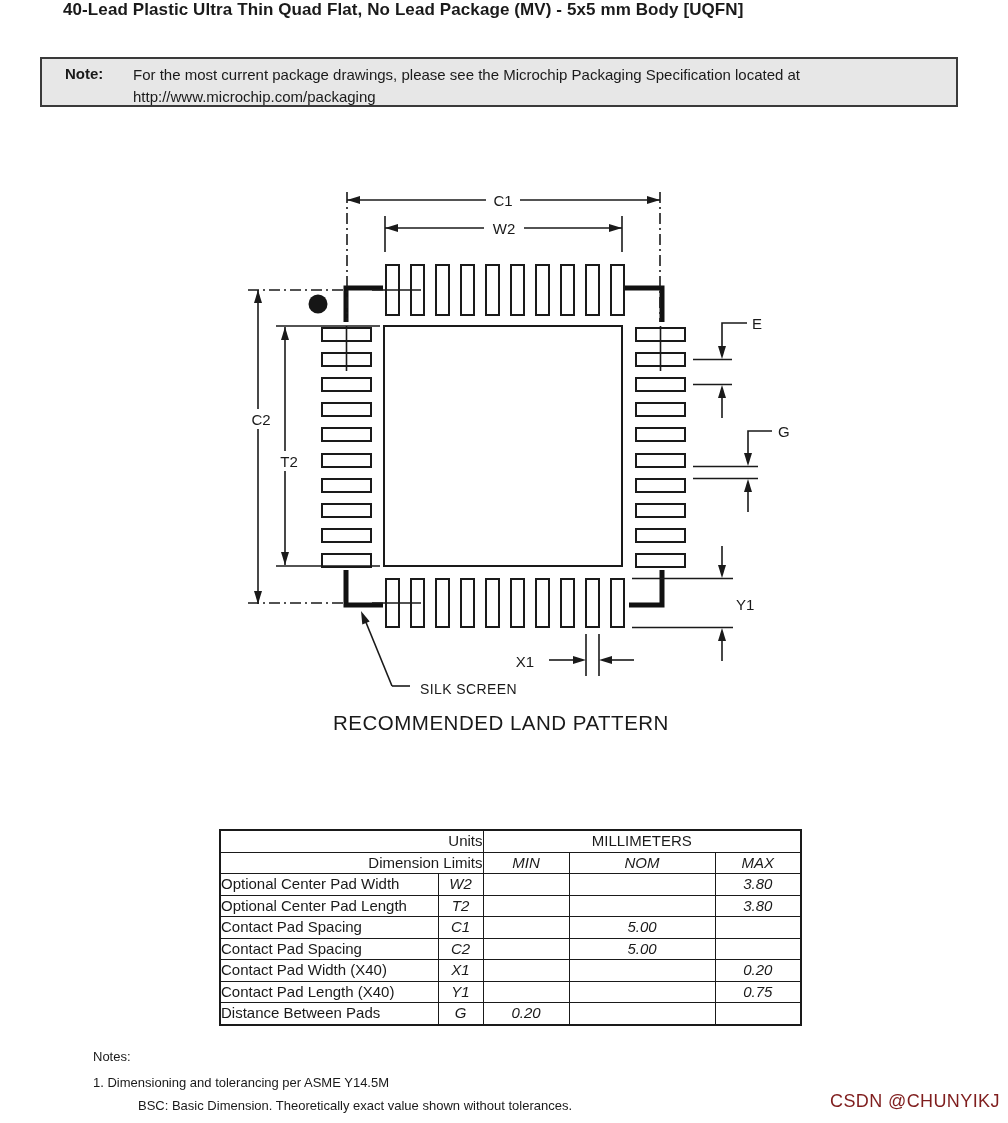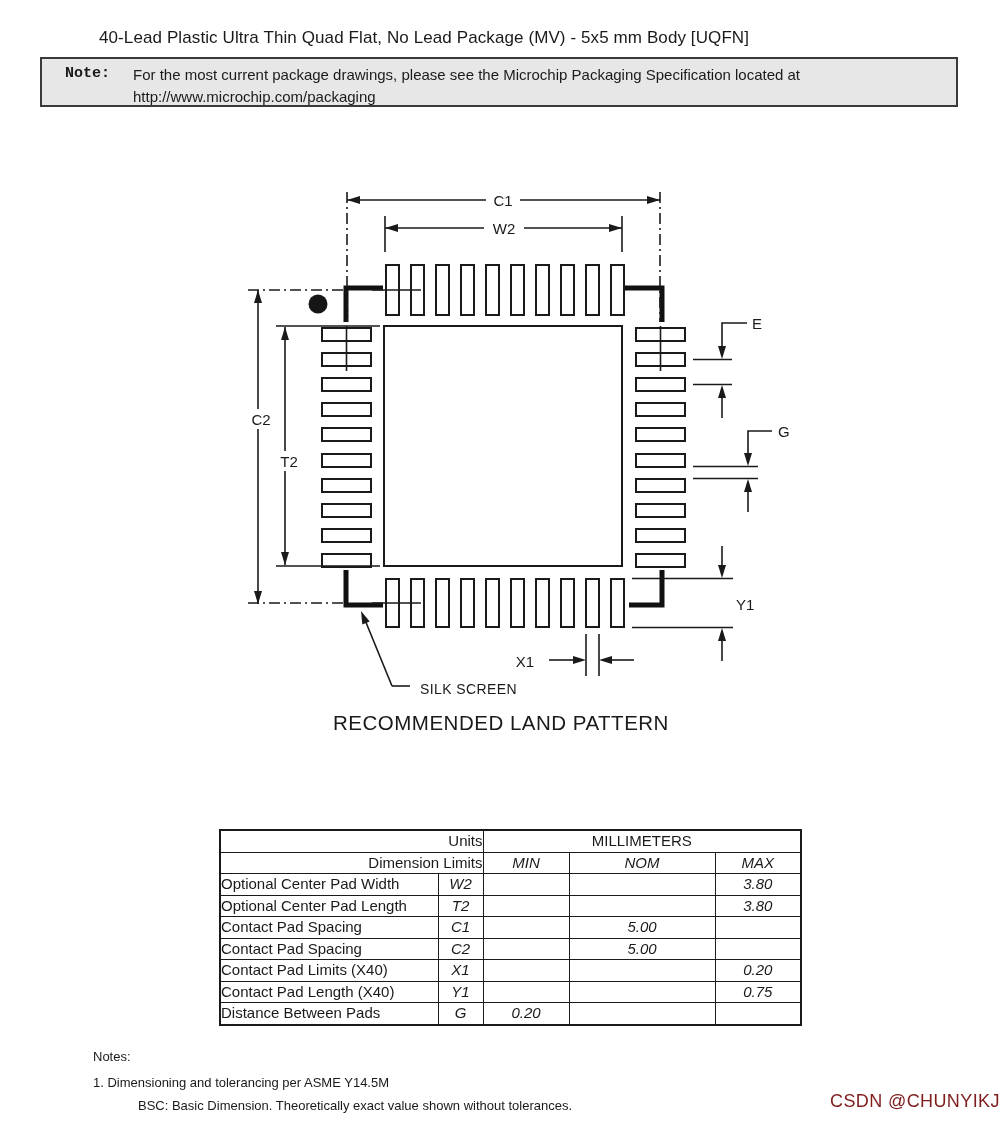--- a/index.html
+++ b/index.html
@@ -1,20 +1,20 @@
 <!DOCTYPE html>
 <html><head>
 <meta charset="utf-8">
 <style>
   html,body{margin:0;padding:0;background:#ffffff;}
   body{width:1008px;height:1123px;position:relative;font-family:"Liberation Sans",sans-serif;color:#1a1a1a;overflow:hidden;}
   .abs{position:absolute;}
-  .page-title{left:63px;top:28px;font-size:17px;font-weight:normal;letter-spacing:0.1px;white-space:nowrap;margin-left:36px;}
+  .page-title{left:63px;top:0;font-size:17px;font-weight:bold;letter-spacing:0.1px;white-space:nowrap;}
   .note-box{left:40px;top:57px;width:914px;height:46px;background:#e7e7e7;border:2px solid #3a3a3a;display:flex;align-items:flex-start;padding:0;}
-  .note-label{font-weight:bold;font-size:15px;margin:6px 0 0 23px;width:68px;flex:0 0 auto;font-family:Liberation Mono, monospace;}
+  .note-label{font-weight:bold;font-size:15px;margin:6px 0 0 23px;width:68px;flex:0 0 auto;}
   .note-body{font-size:15px;line-height:22px;margin-top:5px;}
   svg text{font-family:"Liberation Sans",sans-serif;fill:#1a1a1a;}
   .diagram-svg{left:0;top:150px;}
   table.dim{border-collapse:collapse;table-layout:fixed;width:581px;font-size:15px;}
   table.dim td{border:1px solid #1a1a1a;height:20.5px;padding:0;line-height:16px;white-space:nowrap;overflow:hidden;}
   table.dim{border:2px solid #1a1a1a;}
   .td-left{text-align:left;padding-left:7px;}
   .td-right{text-align:right;padding-right:5px;}
   .td-center{text-align:center;font-style:italic;}
   .bsc-cell{text-align:center;padding-right:88px;}
@@ -245,21 +245,21 @@
         <td class="td-center"></td>
       </tr>
       <tr>
         <td class="td-left">Contact Pad Spacing</td>
         <td class="td-center">C2</td>
         <td class="td-center"></td>
         <td class="td-center">5.00</td>
         <td class="td-center"></td>
       </tr>
       <tr>
-        <td class="td-left">Contact Pad Limits (X40)</td>
+        <td class="td-left">Contact Pad Width (X40)</td>
         <td class="td-center">X1</td>
         <td class="td-center"></td>
         <td class="td-center"></td>
         <td class="td-center">0.20</td>
       </tr>
       <tr>
         <td class="td-left">Contact Pad Length (X40)</td>
         <td class="td-center">Y1</td>
         <td class="td-center"></td>
         <td class="td-center"></td>

